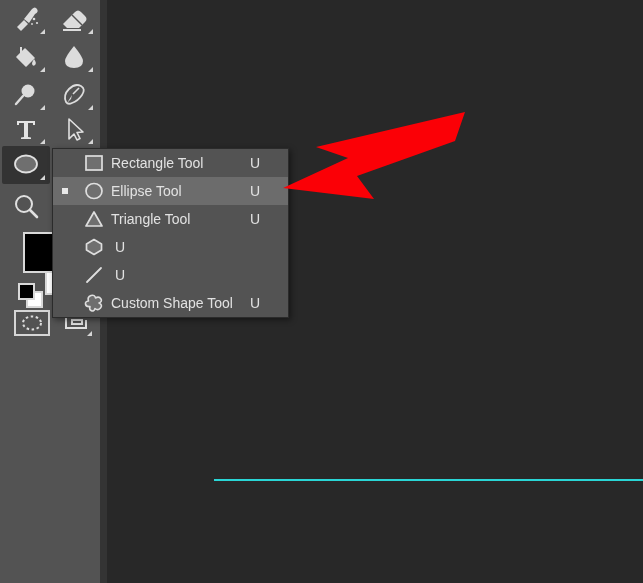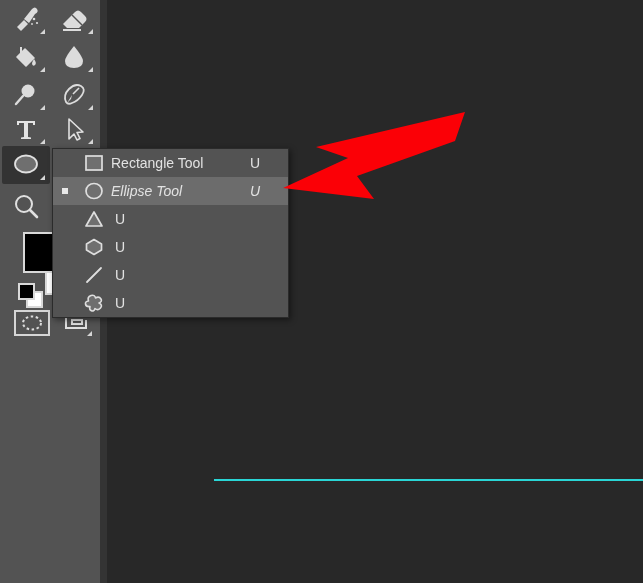--- a/index.html
+++ b/index.html
@@ -143,21 +143,20 @@
   .menu-row {
     position: relative;
     display: flex;
     align-items: center;
     height: 28px;
     color: #e2e2e2;
     font-size: 14px;
   }
   .menu-row.selected {
     background: #6c6c6c;
-    font-style: italic;
   }
   .bullet-slot {
     width: 24px;
     display: flex;
     align-items: center;
     justify-content: center;
     flex: 0 0 24px;
   }
   .bullet {
     width: 6px; height: 6px;
@@ -348,20 +347,21 @@
       <span class="menu-key">U</span>
     </div>
 
     <div class="menu-row">
       <span class="bullet-slot"></span>
       <span class="menu-ico">
         <svg width="22" height="20" viewBox="0 0 22 20">
           <path d="M11 3 L19 17 L3 17 Z" fill="#6f6f6f" stroke="#dedede" stroke-width="1.7" stroke-linejoin="round"></path>
         </svg>
       </span>
+      <span class="menu-label">Triangle Tool</span>
       <span class="menu-key">U</span>
     </div>
 
     <div class="menu-row">
       <span class="bullet-slot"></span>
       <span class="menu-ico">
         <svg width="22" height="20" viewBox="0 0 22 20">
           <path d="M11 2.5 L18.5 7 L18.5 13 L11 17.5 L3.5 13 L3.5 7 Z" fill="#6f6f6f" stroke="#dedede" stroke-width="1.7" stroke-linejoin="round"></path>
         </svg>
       </span>
@@ -378,20 +378,21 @@
       <span class="menu-key">U</span>
     </div>
 
     <div class="menu-row">
       <span class="bullet-slot"></span>
       <span class="menu-ico">
         <svg width="22" height="20" viewBox="0 0 22 20">
           <path d="M8 2.5 Q12 1.5 12.5 5 Q16 3 18 6 Q19.5 8.5 16 10 Q20 12 17.5 15 Q15 18 12 15.5 Q11 19 8 17.5 Q6 16.5 7 13.5 Q3 14 2.5 11 Q2 8.5 5.5 8 Q4 4 8 2.5 Z" fill="#6f6f6f" stroke="#dedede" stroke-width="1.6" stroke-linejoin="round"></path>
         </svg>
       </span>
+      <span class="menu-label">Custom Shape Tool</span>
       <span class="menu-key">U</span>
     </div>
   </div>
 
   <svg class="arrow-overlay" viewBox="0 0 643 583" width="643" height="583">
     <path d="M283 188
              L348 158
              L316 147
              L465 112
              L455 141

